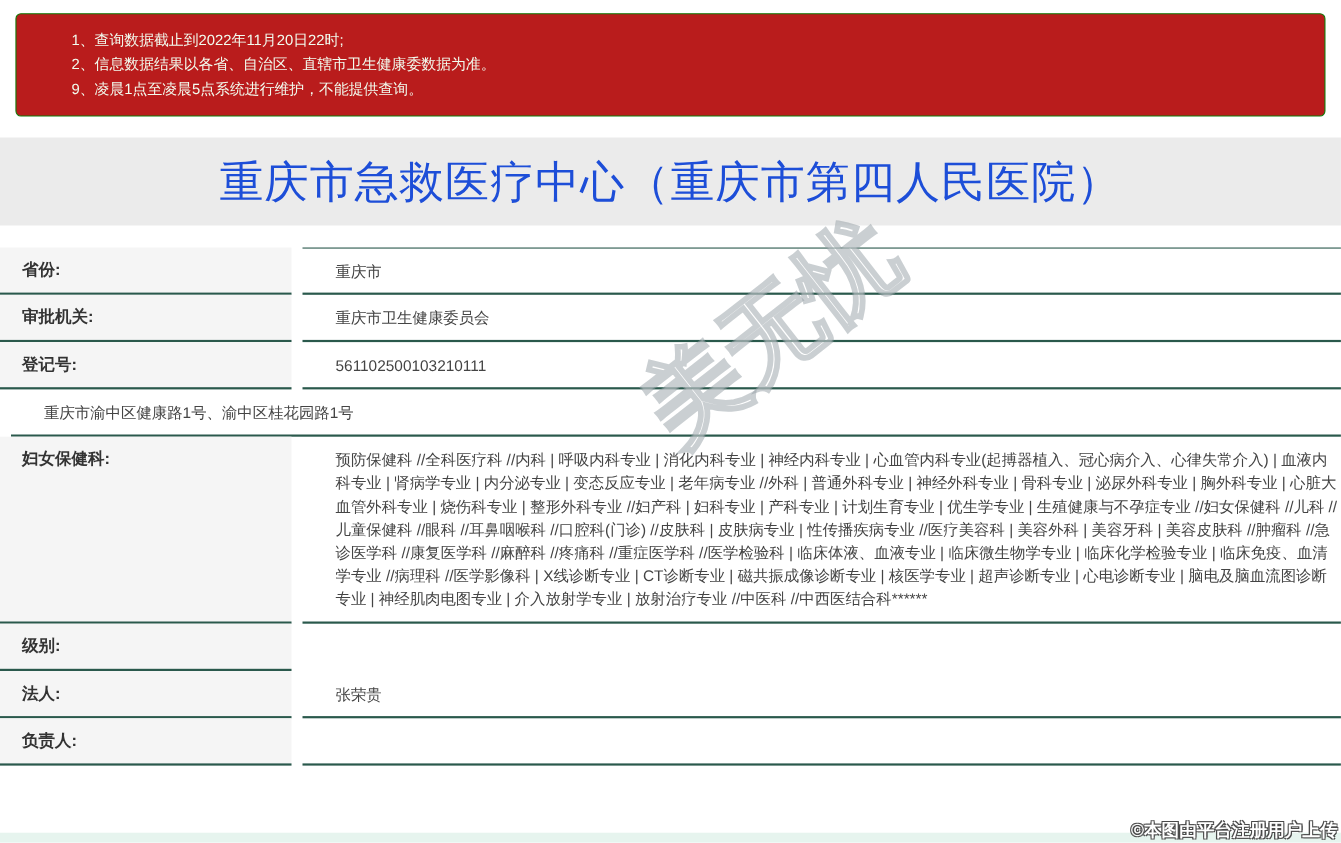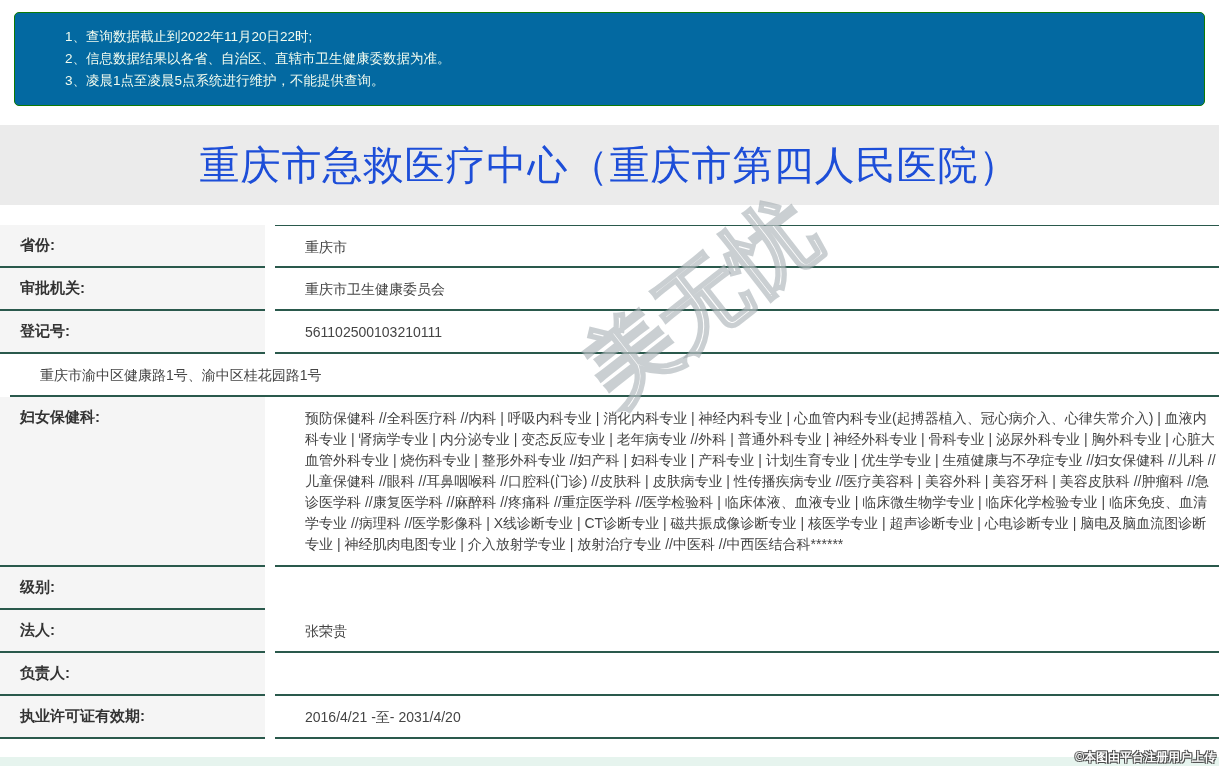--- a/index.html
+++ b/index.html
@@ -4,21 +4,21 @@
 <style>
   html,body{margin:0;padding:0;}
   body{
     width:1219px;height:766px;background:#ffffff;
     font-family:"Liberation Sans","DejaVu Sans",sans-serif;
     position:relative;overflow:hidden;
   }
   
   .notice{
     position:absolute;top:12px;left:14px;width:1191px;box-sizing:border-box;
-    background:#0369a1;border:1px solid #0E7A05;border-radius:5px;
+    background:#b91c1c;border:1px solid #0E7A05;border-radius:5px;
     color:#F2FCEF;font-size:13.5px;line-height:22px;
     padding:13px 4px 13px 50px;
   }
   .notice .line{white-space:nowrap;}
   
   .titlebar{
     position:absolute;top:125px;left:0;width:1219px;height:80px;
     background:#EBEBEB;display:flex;align-items:center;justify-content:center;
   }
   .titlebar .title{
@@ -50,31 +50,31 @@
     -webkit-text-stroke:2.5px rgba(150,160,165,0.5);
     text-shadow:0 0 1px rgba(255,255,255,0.4);
     pointer-events:none;z-index:5;
   }
   
   .bottom-strip{
     position:absolute;left:0;bottom:0;width:1219px;height:9px;background:#E6F4EE;
   }
   .credit{
     position:absolute;right:3px;bottom:0;z-index:6;
-    font-size:12px;font-weight:bold;color:#ffffff;
+    font-size:16px;font-weight:bold;color:#ffffff;
     text-shadow:-1px -1px 0 #4a4a4a,1px -1px 0 #4a4a4a,-1px 1px 0 #4a4a4a,1px 1px 0 #4a4a4a;
   }
 </style>
 </head>
 <body>
 
 <div class="notice">
   <div class="line">1、查询数据截止到2022年11月20日22时;</div>
   <div class="line">2、信息数据结果以各省、自治区、直辖市卫生健康委数据为准。</div>
-  <div class="line">3、凌晨1点至凌晨5点系统进行维护，不能提供查询。</div>
+  <div class="line">9、凌晨1点至凌晨5点系统进行维护，不能提供查询。</div>
 </div>
 
 <div class="titlebar">
   <h1 class="title">重庆市急救医疗中心（重庆市第四人民医院）</h1>
 </div>
 
 <div class="info-table">
 
   <div class="row row-first">
     <div class="cell-label">省份:</div>
@@ -115,24 +115,19 @@
     <div class="cell-gap"></div>
     <div class="cell-value">张荣贵</div>
   </div>
 
   <div class="row">
     <div class="cell-label">负责人:</div>
     <div class="cell-gap"></div>
     <div class="cell-value"></div>
   </div>
 
-  <div class="row">
-    <div class="cell-label">执业许可证有效期:</div>
-    <div class="cell-gap"></div>
-    <div class="cell-value">2016/4/21 -至- 2031/4/20</div>
-  </div>
 
 </div>
 
 <div class="watermark">美无忧</div>
 
 <div class="bottom-strip"></div>
 <div class="credit">©本图由平台注册用户上传</div>
 
 </body></html>

